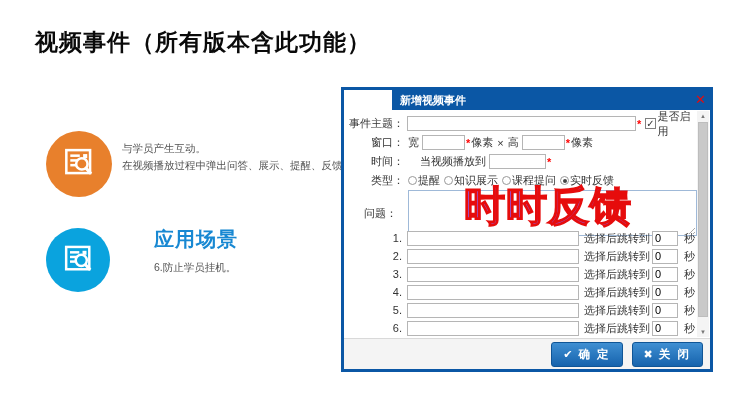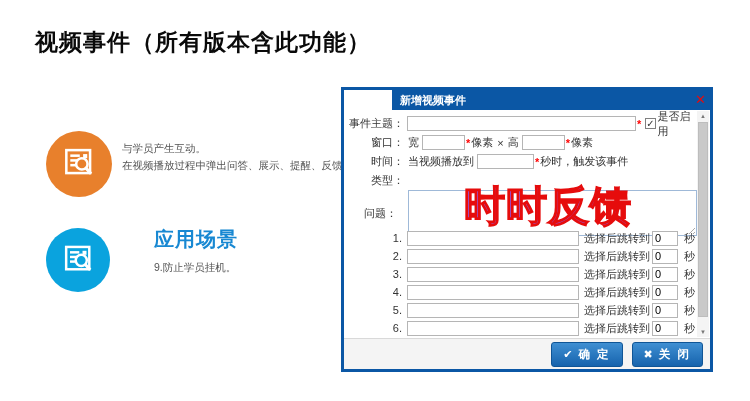--- a/index.html
+++ b/index.html
@@ -112,21 +112,21 @@
           <line x1="6.5" y1="14" x2="10.5" y2="14"></line>
           <circle cx="13.8" cy="13.2" r="3.6"></circle>
           <line x1="16.4" y1="15.9" x2="19.6" y2="19.4" stroke-width="2"></line>
         </svg>
       </span>
     </div>
   </div>
   <div class="feature-text" style="top:226px;margin-left:32px;">
     <div class="feature-heading">应用场景</div>
     <div class="feature-body">
-      <div>9.防止学员挂机。</div>
+      <div>6.防止学员挂机。</div>
     </div>
   </div>
 
   <div class="dialog">
     <div class="dialog-header">
       <span>新增视频事件</span>
       <span class="dialog-close">✕</span>
     </div>
 
     <div class="dialog-body">
@@ -150,28 +150,37 @@
           <span>像素</span>
           <span style="margin:0 4px;">×</span>
           <span>高</span>
           <input class="txt small-input" style="margin-left: 3px;">
           <span class="star">*</span>
           <span>像素</span>
         </div>
 
         <div class="frow">
           <span class="flabel">时间：</span>
-          <span style="margin-left:4px;">当视频播放到</span>
+          <span style="margin-left:16px;">当视频播放到</span>
           <input class="txt time-input" style="margin-left: 3px;">
           <span class="star">*</span>
-          <span>秒时，触发该事件</span>
         </div>
 
         <div class="frow">
           <span class="flabel">类型：</span>
+          <span class="type-opts">
+            <span class="radio"></span>
+            <span>提醒</span>
+            <span class="radio"></span>
+            <span>知识展示</span>
+            <span class="radio"></span>
+            <span>课程提问</span>
+            <span class="radio selected"></span>
+            <span>实时反馈</span>
+          </span>
         </div>
       </div>
 
       <div class="q-label">问题：</div>
       <div class="q-area">
         <span class="resize-grip"></span>
       </div>
 
       <div class="overlay-red">时时反馈</div>
 

